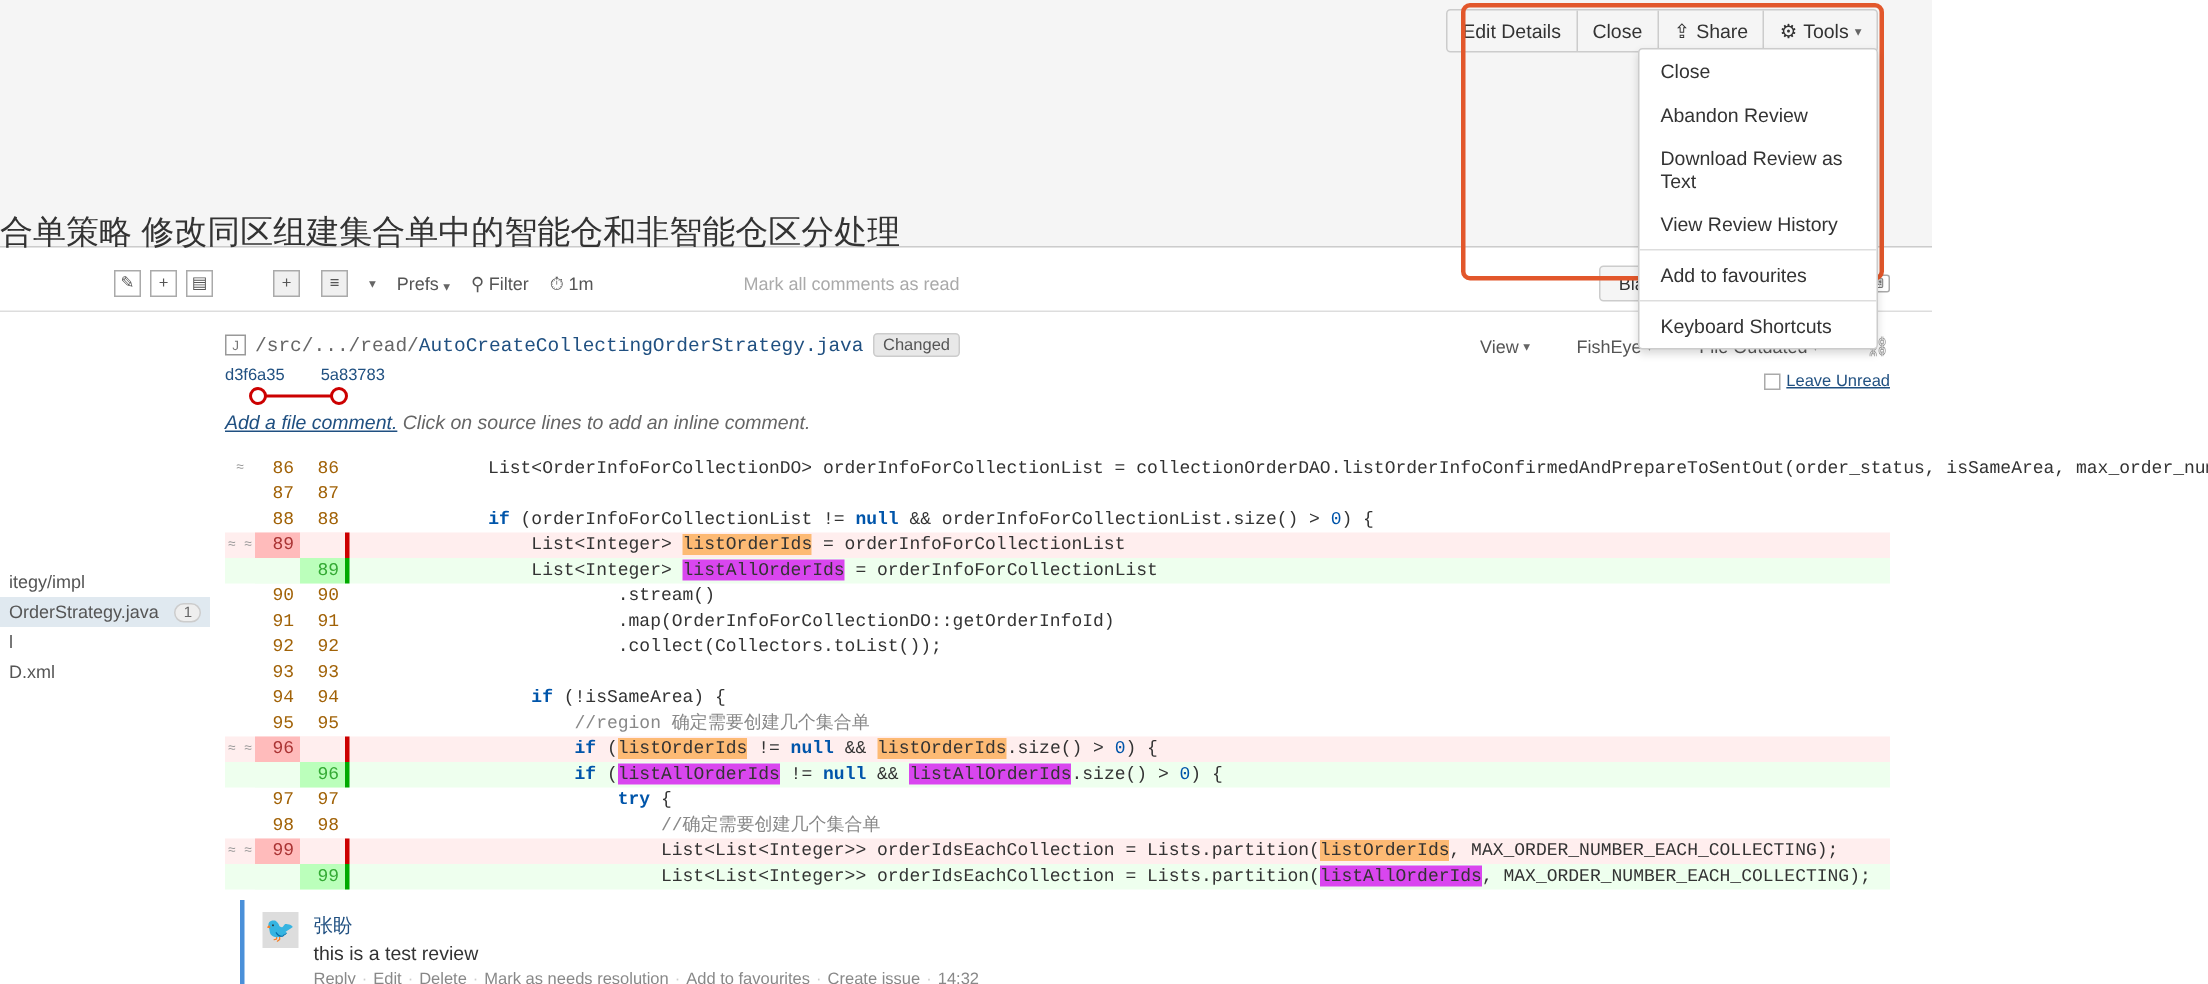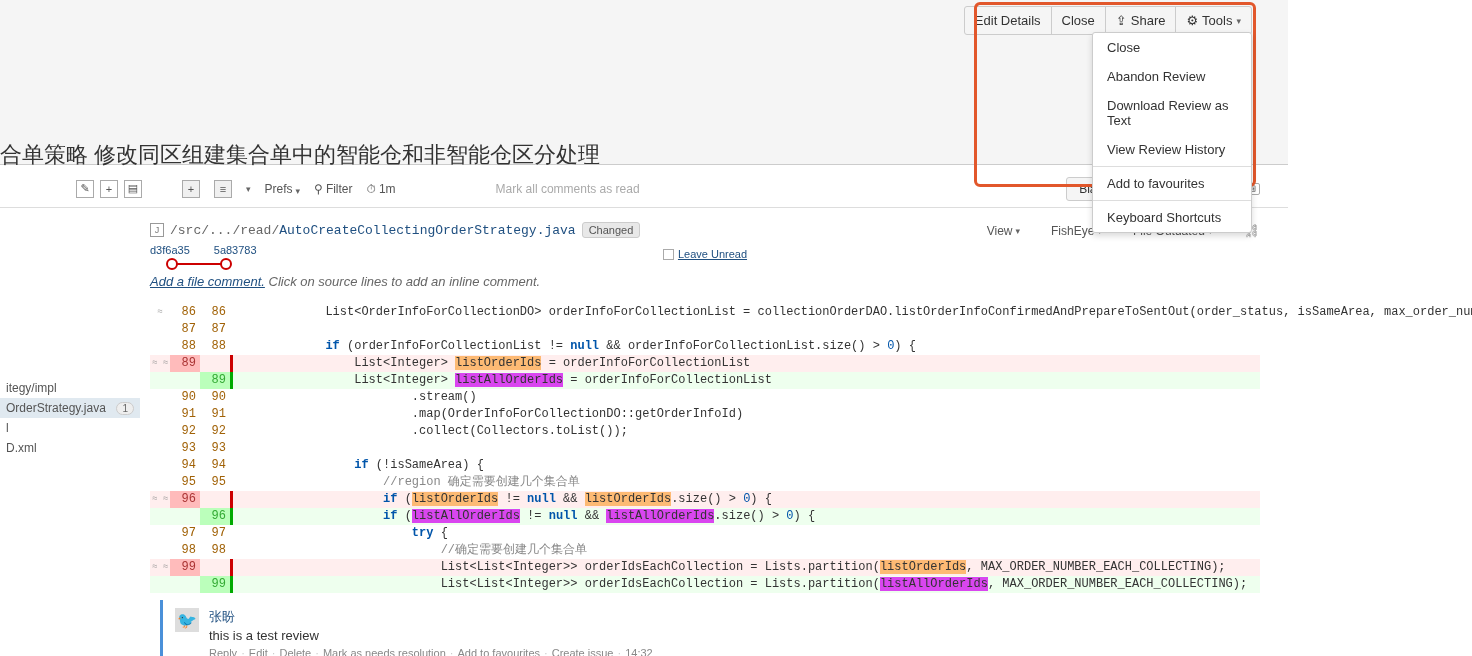--- a/index.html
+++ b/index.html
@@ -44,21 +44,21 @@
 .file-header-right { margin-left: auto; display: flex; align-items: flex-end; gap: 31px; font-size: 12px; color: #555; }
 .file-header-right .dd { cursor: pointer; display: flex; align-items: center; gap: 3px; }
 .link-icon { color: #888; font-size: 13px; }
 
 .revision-row { display: flex; align-items: center; margin-top: 6px; font-size: 11px; }
 .revision-row .rev { color: #205081; }
 .revision-row .rev2 { margin-left: 24px; color: #205081; }
 .rev-graph { margin-top: 2px; margin-left: 16px; }
 .rev-graph svg { display: block; }
 
-.leave-unread-row { display: flex; justify-content: center; margin-top: -22px; font-size: 11px; }
+.leave-unread-row { display: flex; justify-content: flex-end; margin-top: -22px; font-size: 11px; }
 .leave-unread-row a { color: #205081; text-decoration: underline; display: flex; align-items: center; gap: 4px; }
 .leave-unread-row .check { width: 11px; height: 11px; border: 1px solid #aaa; }
 
 .file-comment-row { margin-top: 14px; font-size: 13px; font-style: italic; color: #666; }
 .file-comment-row a { color: #205081; text-decoration: underline; }
 
 
 .left-sidebar { position: absolute; left: 0; top: 378px; width: 140px; font-size: 12px; }
 .left-sidebar .item { padding: 3px 6px; color: #555; cursor: pointer; white-space: nowrap; overflow: hidden; text-overflow: ellipsis; display: flex; align-items: center; justify-content: space-between; }
 .left-sidebar .item.active { background: #e0e9f0; }

